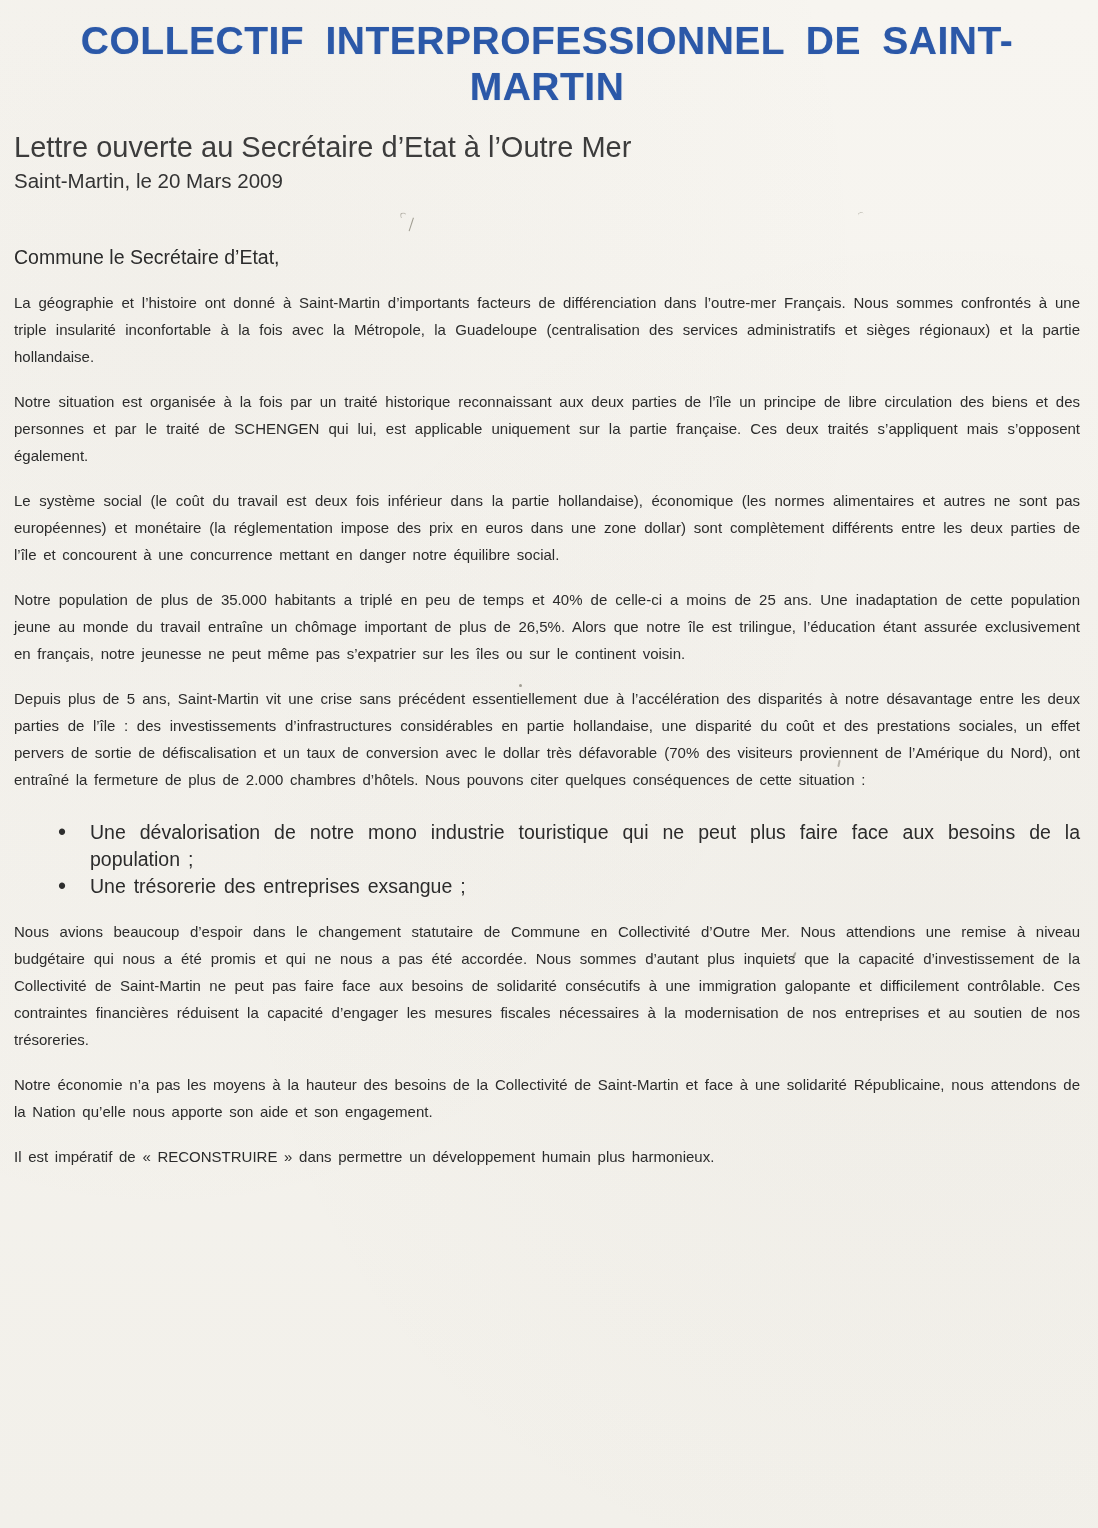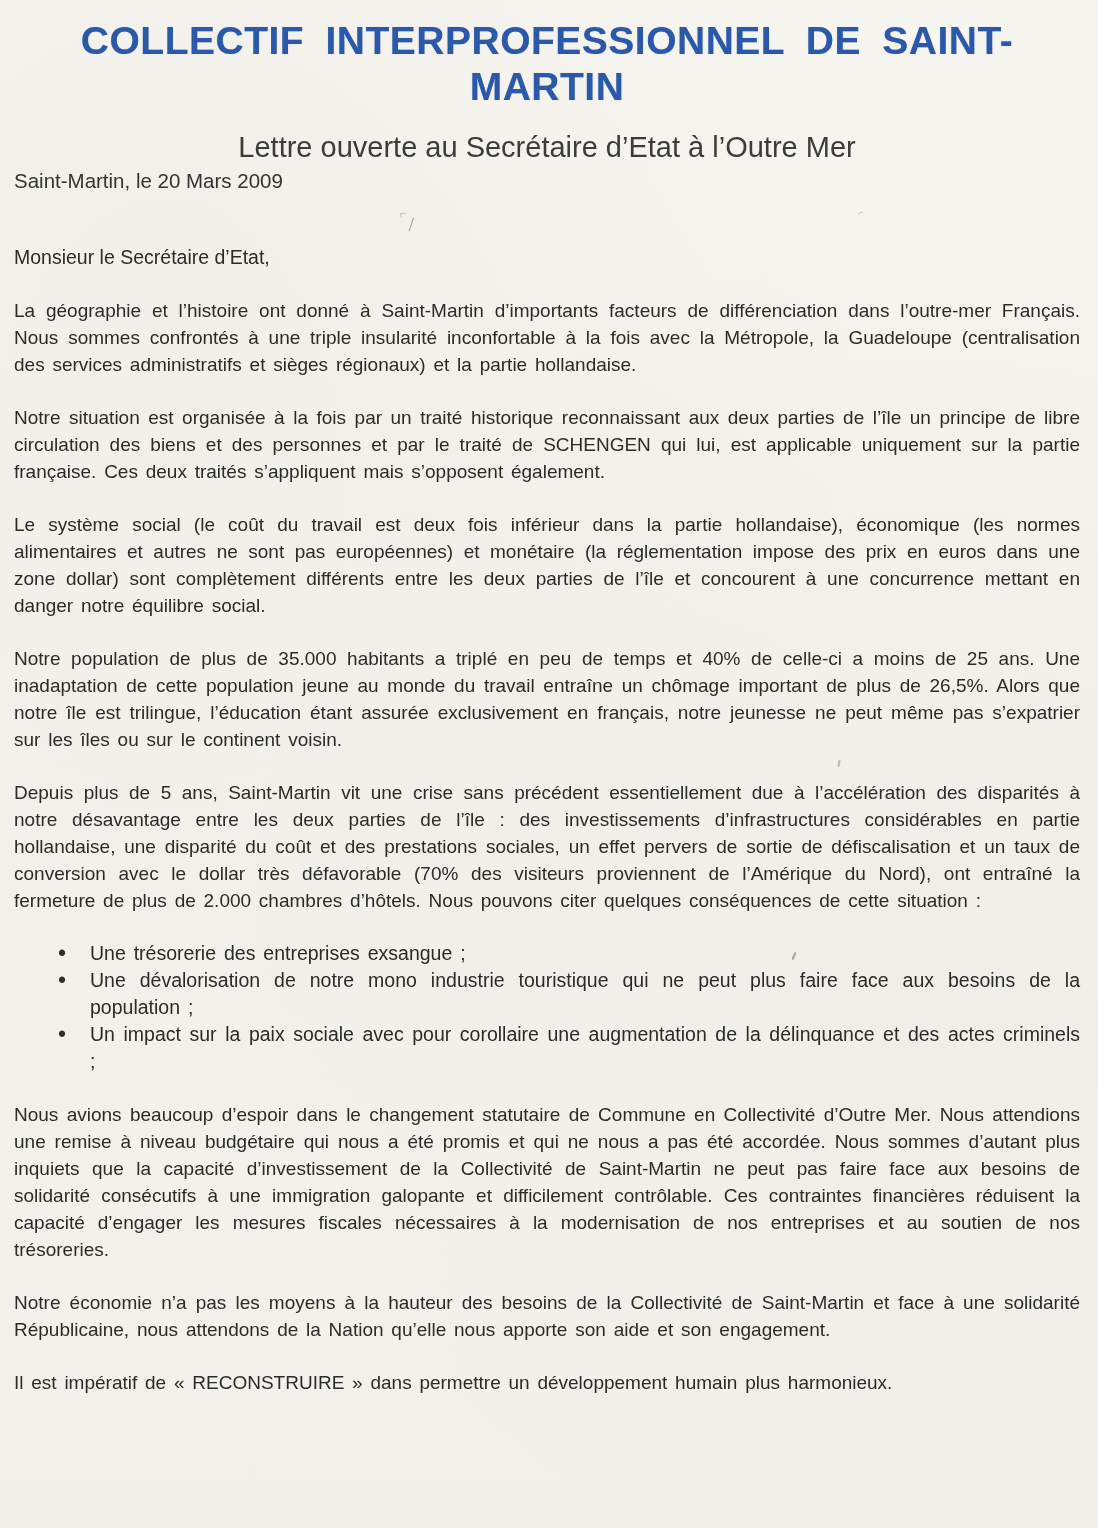--- a/index.html
+++ b/index.html
@@ -30,41 +30,40 @@
     font-size:39px;
     line-height:46px;
     font-weight:bold;
     letter-spacing:0.5px;
     word-spacing:10px;
     color:var(--title-blue);
     text-shadow:0 0 1px rgba(43,88,168,0.35);
   }
   .letter-subtitle{
     margin-top:20px;
-    text-align:center;
     font-size:29px;
     line-height:34px;
     font-weight:400;
     color:var(--subtitle-ink);
   }
   .dateline{
     margin-top:4px;
     font-size:20.5px;
     line-height:26px;
     padding-right:4px;
     color:#333;
   }
   .salutation{
     margin-top:50px;
     font-size:19.5px;
     line-height:27px;
   }
   p.para{
-    margin-top:26px;
-    font-size:19px;
+    margin-top:18px;
+    font-size:15px;
     line-height:27px;
     text-align:justify;
     word-spacing:2.5px;
   }
   ul.bullets{
     margin-top:26px;
     list-style:none;
   }
   ul.bullets li{
     position:relative;
@@ -95,32 +94,31 @@
 <body>
 
 <div class="page">
 
   <h1 class="letter-title">COLLECTIF INTERPROFESSIONNEL DE SAINT-MARTIN</h1>
 
   <h2 class="letter-subtitle">Lettre ouverte au Secrétaire d’Etat à l’Outre Mer</h2>
 
   <div class="dateline">Saint-Martin, le 20 Mars 2009</div>
 
-  <p class="salutation">Monsieur le Secrétaire d’Etat,</p>
+  <p class="salutation">Commune le Secrétaire d’Etat,</p>
 
   <p class="para">La géographie et l’histoire ont donné à Saint-Martin d’importants facteurs de différenciation dans l’outre-mer Français. Nous sommes confrontés à une triple insularité inconfortable à la fois avec la Métropole, la Guadeloupe (centralisation des services administratifs et sièges régionaux) et la partie hollandaise.</p>
   <p class="para">Notre situation est organisée à la fois par un traité historique reconnaissant aux deux parties de l’île un principe de libre circulation des biens et des personnes et par le traité de SCHENGEN qui lui, est applicable uniquement sur la partie française. Ces deux traités s’appliquent mais s’opposent également.</p>
   <p class="para">Le système social (le coût du travail est deux fois inférieur dans la partie hollandaise), économique (les normes alimentaires et autres ne sont pas européennes) et monétaire (la réglementation impose des prix en euros dans une zone dollar) sont complètement différents entre les deux parties de l’île et concourent à une concurrence mettant en danger notre équilibre social.</p>
   <p class="para">Notre population de plus de 35.000 habitants a triplé en peu de temps et 40% de celle-ci a moins de 25 ans. Une inadaptation de cette population jeune au monde du travail entraîne un chômage important de plus de 26,5%. Alors que notre île est trilingue, l’éducation étant assurée exclusivement en français, notre jeunesse ne peut même pas s’expatrier sur les îles ou sur le continent voisin.</p>
   <p class="para">Depuis plus de 5 ans, Saint-Martin vit une crise sans précédent essentiellement due à l’accélération des disparités à notre désavantage entre les deux parties de l’île : des investissements d’infrastructures considérables en partie hollandaise, une disparité du coût et des prestations sociales, un effet pervers de sortie de défiscalisation et un taux de conversion avec le dollar très défavorable (70% des visiteurs proviennent de l’Amérique du Nord), ont entraîné la fermeture de plus de 2.000 chambres d’hôtels. Nous pouvons citer quelques conséquences de cette situation :</p>
 
   <ul class="bullets">
+    <li>Une dévalorisation de notre mono industrie touristique qui ne peut plus faire face aux besoins de la population ;</li>
     <li>Une trésorerie des entreprises exsangue ;</li>
-    <li>Une dévalorisation de notre mono industrie touristique qui ne peut plus faire face aux besoins de la population ;</li>
-    <li>Un impact sur la paix sociale avec pour corollaire une augmentation de la délinquance et des actes criminels ;</li>
   </ul>
 
   <p class="para">Nous avions beaucoup d’espoir dans le changement statutaire de Commune en Collectivité d’Outre Mer. Nous attendions une remise à niveau budgétaire qui nous a été promis et qui ne nous a pas été accordée. Nous sommes d’autant plus inquiets que la capacité d’investissement de la Collectivité de Saint-Martin ne peut pas faire face aux besoins de solidarité consécutifs à une immigration galopante et difficilement contrôlable. Ces contraintes financières réduisent la capacité d’engager les mesures fiscales nécessaires à la modernisation de nos entreprises et au soutien de nos trésoreries.</p>
   <p class="para">Notre économie n’a pas les moyens à la hauteur des besoins de la Collectivité de Saint-Martin et face à une solidarité Républicaine, nous attendons de la Nation qu’elle nous apporte son aide et son engagement.</p>
   <p class="para">Il est impératif de « RECONSTRUIRE » dans permettre un développement humain plus harmonieux.</p>
 
   <span class="artifact a1"></span>
   <span class="artifact a2"></span>
   <span class="artifact a3"></span>
   <span class="artifact a4"></span>

